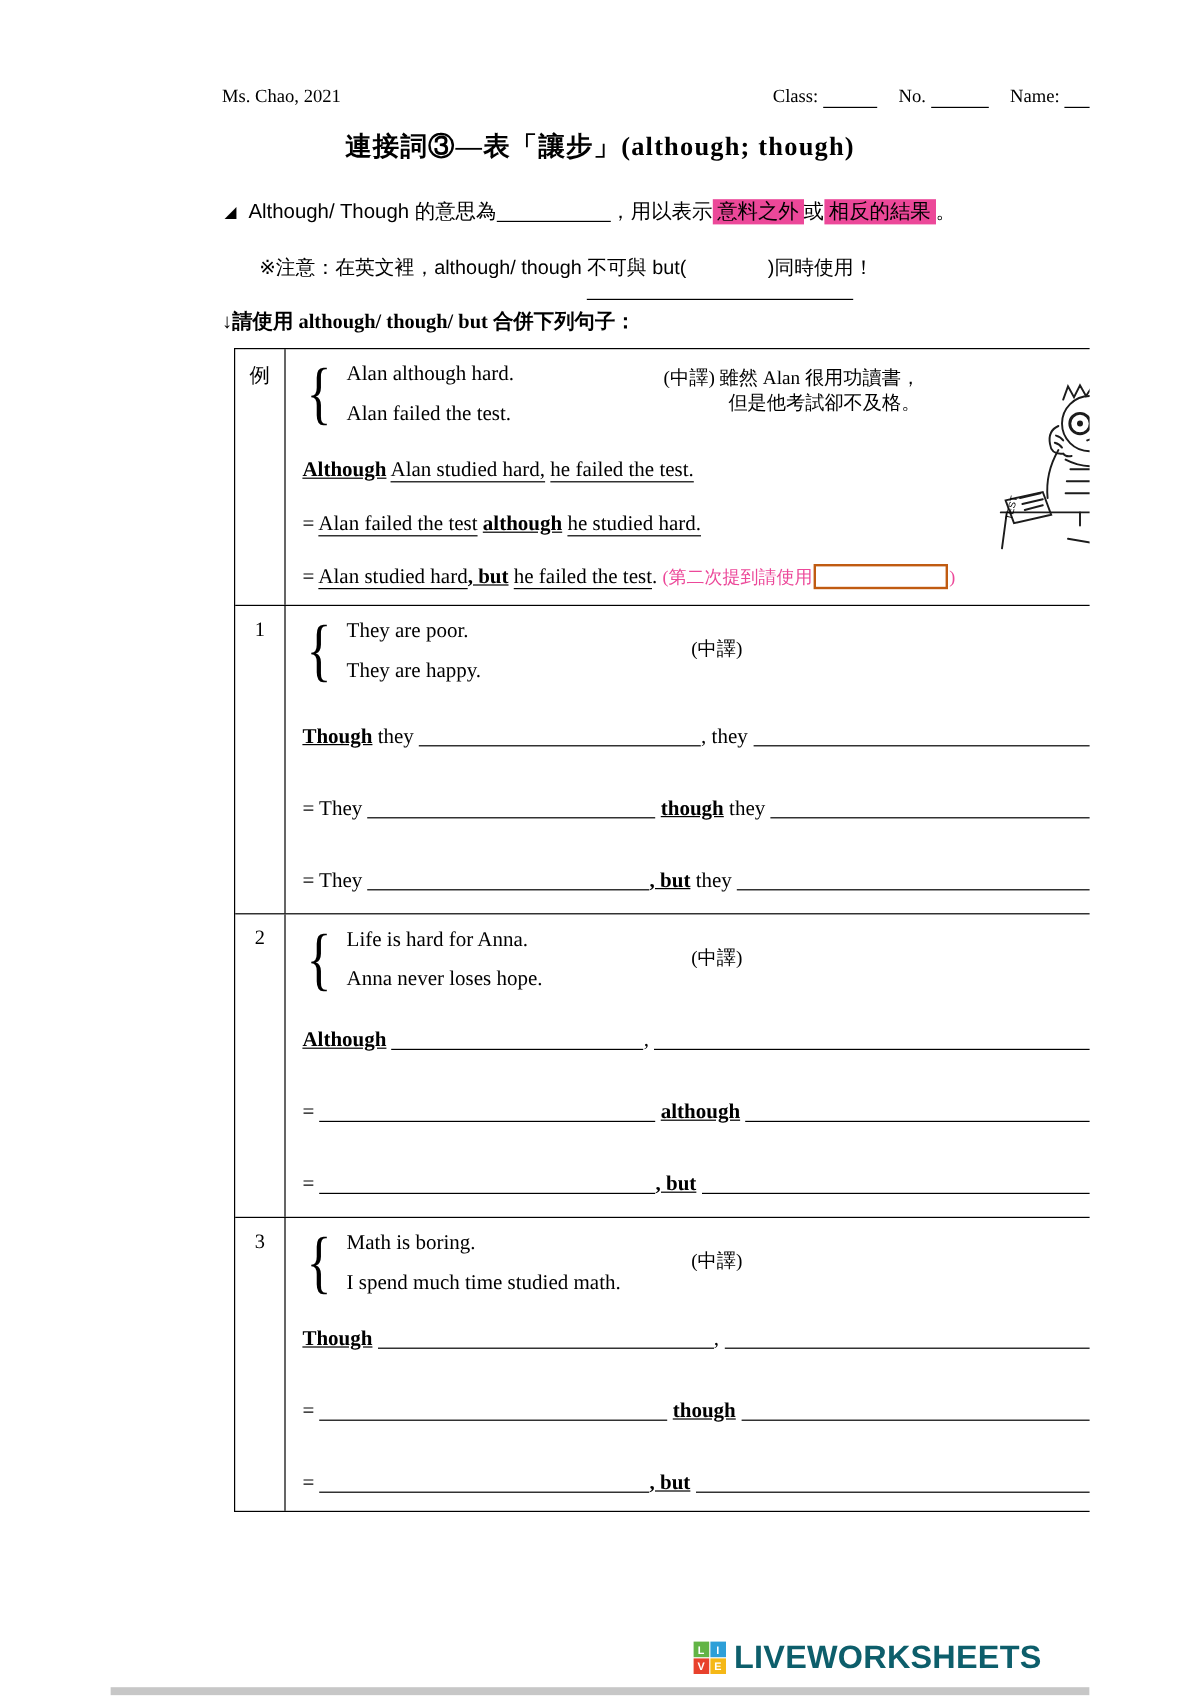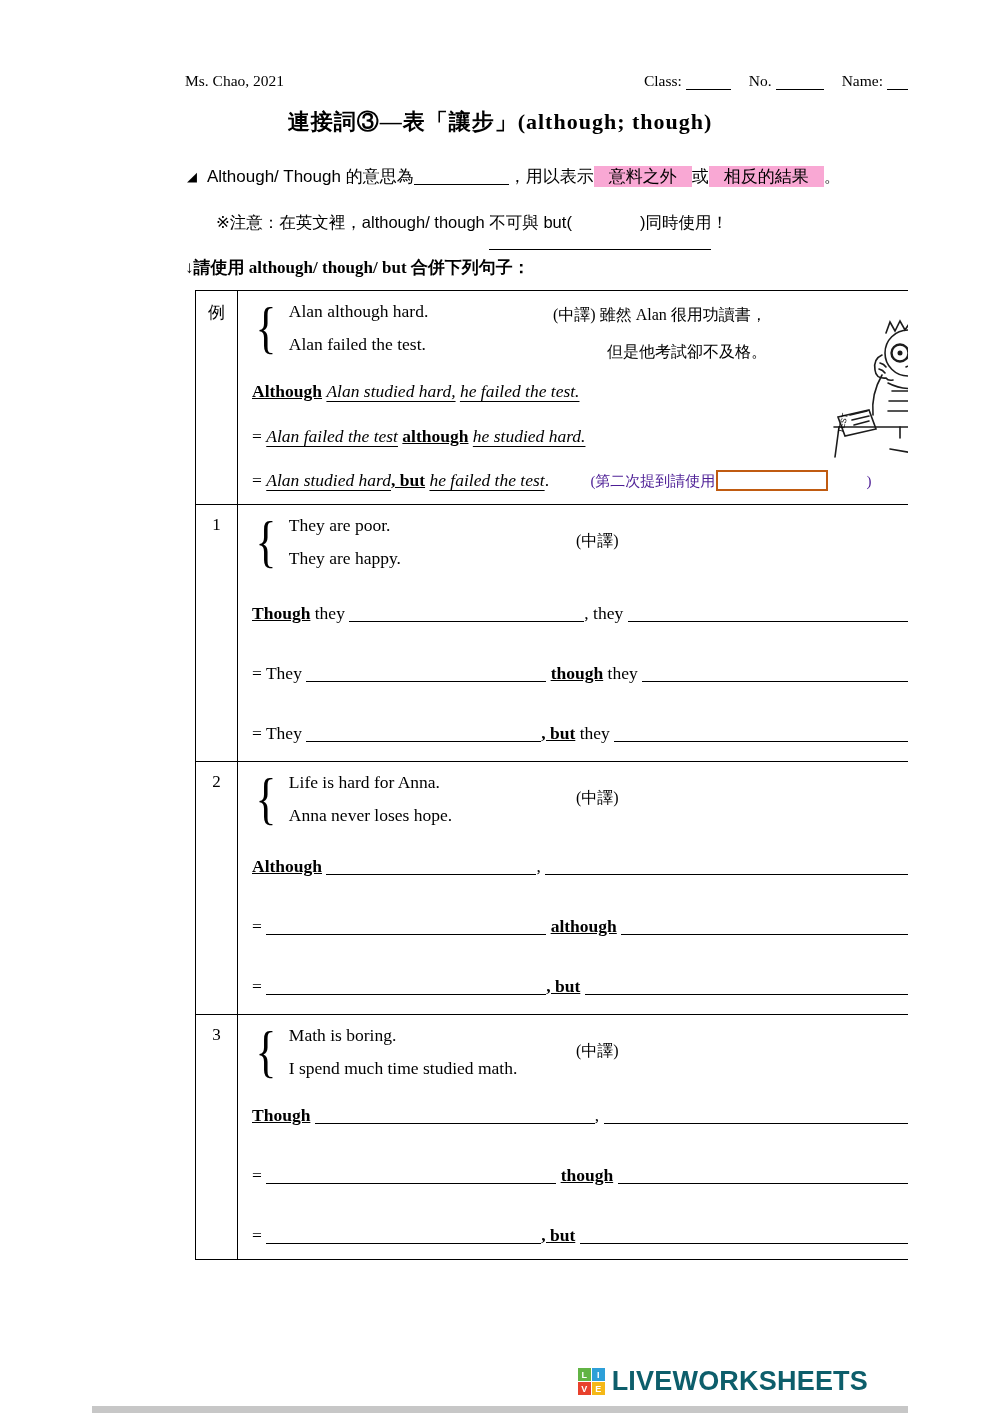--- a/index.html
+++ b/index.html
@@ -16,47 +16,47 @@
   .hdr-right { display:flex; align-items:flex-end; gap:4px; }
   .hdr-right .lbl { margin-left:14px; }
   .blank { display:inline-block; border-bottom:1px solid #000; height:1em; vertical-align:-3px; }
   .bw45{width:45px} .bw48{width:48px} .bw110{width:110px} .bw95{width:95px} .bw68{width:68px}
   
   .title { position:absolute; top:107px; left:0; width:100%; text-align:center;
            font-size:22px; font-weight:700; letter-spacing:1px; }
   
   .bullet { position:absolute; top:165px; left:95px; font-family:"Liberation Sans","DejaVu Sans",sans-serif; font-size:17px; }
   .tri { font-size:13px; margin-right:10px; vertical-align:1px; }
-  .hl { background:#f9a8d4; padding:1px 15px; }
+  .hl { background:#ec4899; padding:1px 4px; }
   
   .note { position:absolute; top:212px; left:124px; font-family:"Liberation Sans","DejaVu Sans",sans-serif; font-size:16.5px; }
   .u-run { display:inline-block; border-bottom:1.5px solid #000; padding-bottom:15px; }
   
   .instr { position:absolute; top:256px; left:93px; font-size:17px; font-weight:700; }
   
   .wtable { position:absolute; top:290px; left:103px; width:798px; border:1.5px solid #000; background:#fff; }
   .trow { display:flex; border-top:1.5px solid #000; }
   .trow:first-child { border-top:none; }
   .h-ex{height:213px} .h-r1{height:257px} .h-r2{height:253px} .h-r3{height:245px}
   .tlabel { width:42px; min-width:42px; border-right:1.5px solid #000; text-align:center; padding-top:10px; font-size:17px; }
   .tcontent { position:relative; flex:1; }
   .pair { position:absolute; top:4px; left:14px; display:flex; align-items:center; }
   .brace { font-size:58px; font-weight:300; line-height:64px; margin-right:9px; transform:scaleX(.75); }
   .pair-lines div { font-size:17.5px; line-height:33px; }
   .trans { position:absolute; font-size:16px; white-space:nowrap; }
   .trans-ex { left:315px; top:14px; }
-  .trans-ex .t2 { margin-left:54px; margin-top:16px; }
+  .trans-ex .t2 { margin-left:54px; margin-top:0; }
   .trans-row { left:338px; top:26px; }
   .ansline { position:absolute; left:14px; font-size:17.5px; white-space:nowrap; }
   .ansline b { font-weight:700;text-decoration:underline; }
-  .u { text-decoration:underline; text-underline-offset:4px;font-style:italic; }
+  .u { text-decoration:underline; text-underline-offset:4px; }
   .b210{width:210px}.b235{width:235px}.b240{width:240px}.b275{width:275px}.b280{width:280px}
   .b290{width:290px}.b300{width:300px}.b315{width:315px}.b330{width:330px}.b350{width:350px}
   .b360{width:360px}.b400{width:400px}
-  .orange { color:#4c1d95; font-size:15px;margin-left:37px; }
+  .orange { color:#ec4899; font-size:15px; }
   .ans-box { display:inline-block; width:112px; height:21px; border:2px solid #c05b11; background:#fff;
              vertical-align:-5px; margin:0 1px; }
   .cartoon { position:absolute; left:588px; top:0; }
   
   .footer { position:absolute; top:1366px; right:40px; display:flex; align-items:center; gap:7px;
             font-family:"Liberation Sans","DejaVu Sans",sans-serif; }
   .logo-grid { width:27px; height:27px; display:grid; grid-template-columns:1fr 1fr; grid-template-rows:1fr 1fr; gap:1px; }
   .logo-cell { display:flex; align-items:center; justify-content:center; color:#fff; font-size:9px; font-weight:700; }
   .lc0{background:#62b445}.lc1{background:#2d9fd8}.lc2{background:#e8412c}.lc3{background:#f5b817}
   .brand { font-size:27px; font-weight:700; color:#0d5e6b; letter-spacing:0.2px; }

